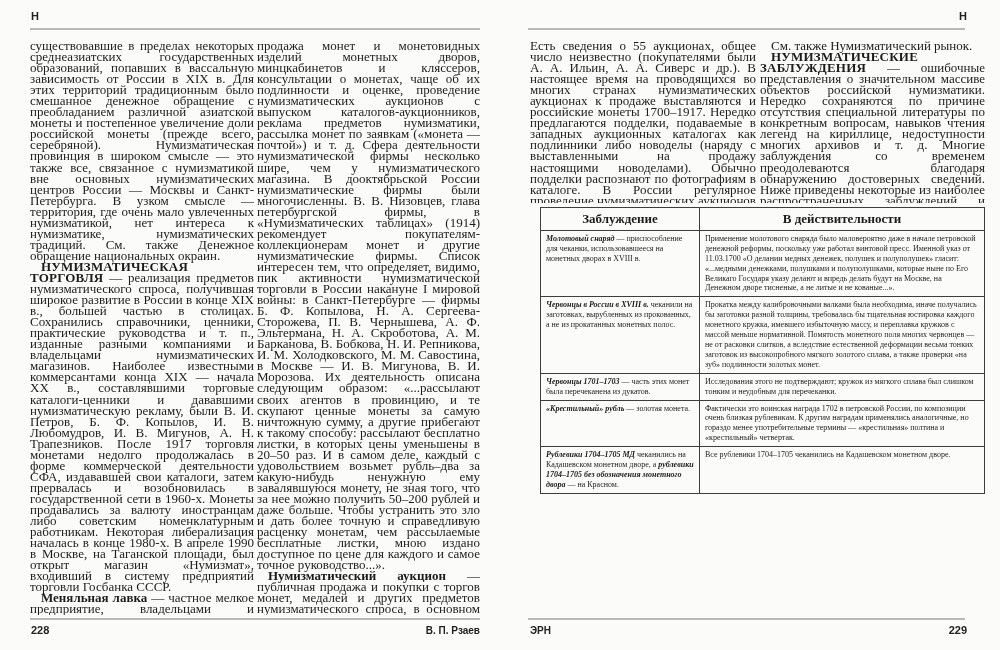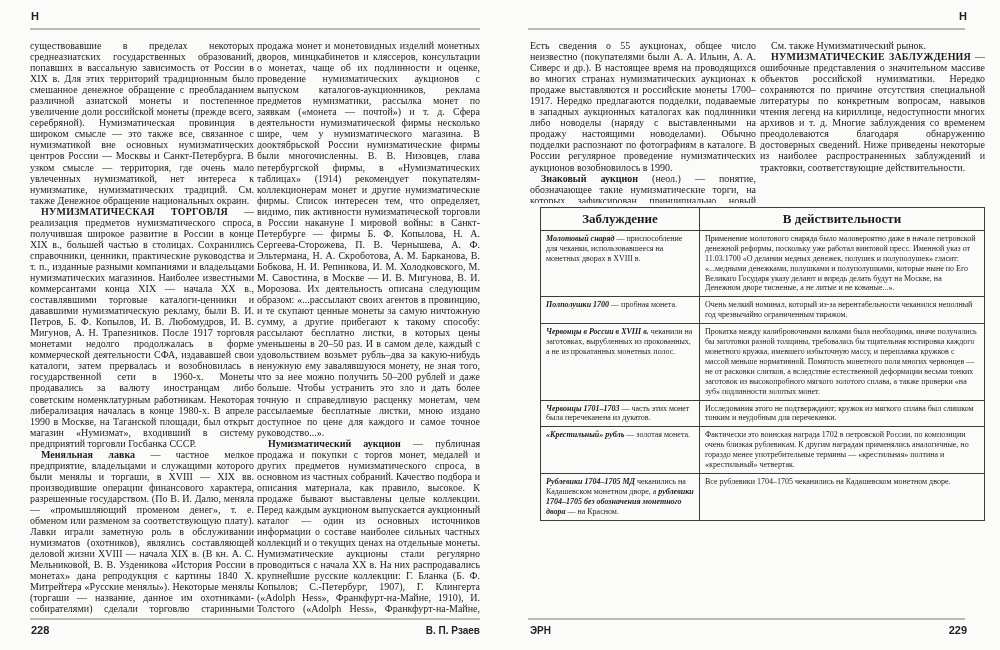--- a/index.html
+++ b/index.html
@@ -10,21 +10,21 @@
   .spread{position:absolute;inset:0;}
   
   .rh{position:absolute;top:10px;font-family:"Liberation Sans",sans-serif;
       font-weight:bold;font-size:11px;color:#222;}
   .rh-left{left:31px;}
   .rh-right{right:33px;}
   .toprule{position:absolute;top:28px;height:2px;background:#b9b9b6;}
   .toprule-l{left:30px;width:450px;}
   .toprule-r{left:528px;width:437px;}
   
-  .col{position:absolute;top:40px;font-size:10px;line-height:11.05px;
+  .col{position:absolute;top:40px;font-size:13px;line-height:11.05px;
        text-align:justify;overflow:hidden;}
   .col p{margin:0;text-indent:11px;}
   .col p.noindent{text-indent:0;}
   .lead{font-weight:bold;}
   .lead-caps{font-weight:bold;letter-spacing:.2px;}
   .lp-c1{left:30px;width:224px;height:575px;}
   .lp-c2{left:257px;width:223px;height:575px;}
   .rp-c1{left:530px;width:226px;height:163px;}
   .rp-c2{left:760px;width:225px;height:163px;}
   
@@ -89,24 +89,20 @@
         <th class="c-myth">Заблуждение</th>
         <th>В действительности</th>
       </tr>
     </thead>
     <tbody>
       <tr>
         <td class="c-myth"><span class="m-lead">Молотовый снаряд</span><span> — приспособление для чеканки, использовавшееся на монетных дворах в XVIII в.</span></td>
         <td>Применение молотового снаряда было маловероятно даже в начале петровской денежной реформы, поскольку уже работал винтовой пресс. Именной указ от 11.03.1700 «О делании медных денежек, полушек и полуполушек» гласит: «...медными денежками, полушками и полуполушками, которые ныне по Его Великаго Государя указу делают и впредь делать будут на Москве, на Денежном дворе тисненые, а не литые и не кованые...».</td>
       </tr>
       <tr>
-        <td class="c-myth"><span class="m-lead">Полполушки 1700</span><span> — пробная монета.</span></td>
-        <td>Очень мелкий номинал, который из-за нерентабельности чеканился неполный год чрезвычайно ограниченным тиражом.</td>
-      </tr>
-      <tr>
         <td class="c-myth"><span class="m-lead">Червонцы в России в XVIII в.</span><span> чеканили на заготовках, вырубленных из прокованных, а не из прокатанных монетных полос.</span></td>
         <td>Прокатка между калибровочными валками была необходима, иначе получались бы заготовки разной толщины, требовалась бы тщательная юстировка каждого монетного кружка, имевшего избыточную массу, и переплавка кружков с массой меньше нормативной. Помятость монетного поля многих червонцев — не от расковки слитков, а вследствие естественной деформации весьма тонких заготовок из высокопробного мягкого золотого сплава, а также проверки «на зуб» подлинности золотых монет.</td>
       </tr>
       <tr>
         <td class="c-myth"><span class="m-lead">Червонцы 1701–1703</span><span> — часть этих монет была перечеканена из дукатов.</span></td>
         <td>Исследования этого не подтверждают; кружок из мягкого сплава был слишком тонким и неудобным для перечеканки.</td>
       </tr>
       <tr>
         <td class="c-myth"><span class="m-lead">«Крестильный» рубль</span><span> — золотая монета.</span></td>
         <td>Фактически это воинская награда 1702 в петровской России, по композиции очень близкая рублевикам. К другим наградам применялись аналогичные, но гораздо менее употребительные термины — «крестильная» полтина и «крестильный» четвертак.</td>

